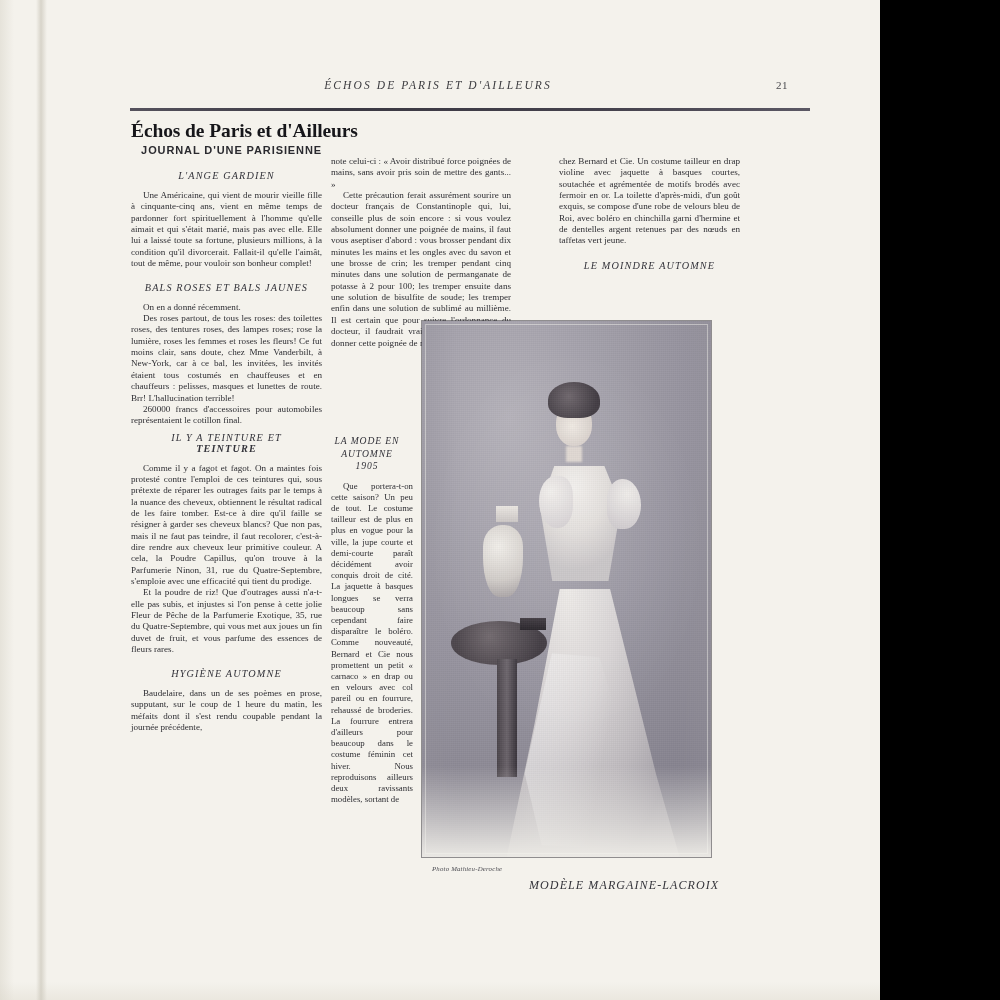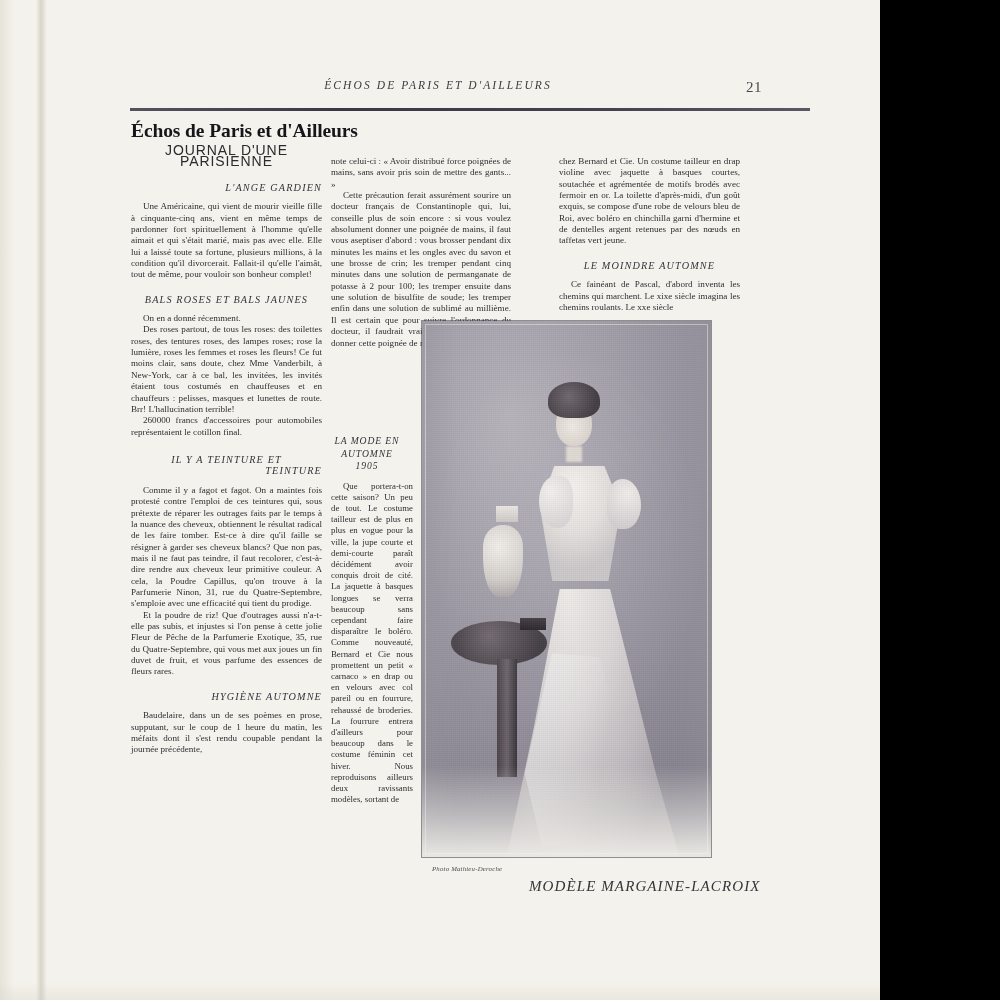--- a/index.html
+++ b/index.html
@@ -24,22 +24,22 @@
   .runhead{
     position:absolute;left:130px;top:79px;width:616px;
     text-align:center;
     font-family:"Liberation Serif", serif;
     font-style:italic;
     font-size:11.5px;letter-spacing:2.1px;
     color:#3b3b3f;
     white-space:nowrap;
   }
   .folio{
-    position:absolute;left:746px;top:79px;
-    font-size:15px;color:#4a4a4e;letter-spacing:.5px;
+    position:absolute;left:776px;top:79px;
+    font-size:11px;color:#4a4a4e;letter-spacing:.5px;
   }
   .rule{
     position:absolute;left:130px;top:108px;width:680px;height:3px;
     background:linear-gradient(90deg,#55525d 0%,#3a3842 30%,#45424d 70%,#5b5864 100%);
   }
 
   
   .col{
     position:absolute;
     color:#2e2e33;
@@ -64,38 +64,38 @@
     font-size:19.5px;
     line-height:22px;
     text-align:center;
     color:#16161a;
     letter-spacing:-0.1px;
     margin-bottom:3px;
     white-space:nowrap;
   }
   .subhead{
     font-family:"Liberation Sans", sans-serif;
-    font-weight:normal;
-    font-size:14px;
+    font-weight:bold;
+    font-size:11px;
     letter-spacing:.9px;
-    text-align:center;
+    text-align:right;
     color:#2a2a2f;
     margin-bottom:14px;
   }
   .sechead{
     font-style:italic;
     font-size:10.2px;
     letter-spacing:1.15px;
     text-align:center;
     color:#33333a;
     margin:13px 0 7px 0;
     line-height:12.5px;
   }
-  .sechead.r{text-align:right;}
-  .sechead.tight{margin-top:16px;margin-bottom:6px;font-family:Liberation Serif, serif;}
+  .sechead.r{}
+  .sechead.tight{margin-top:5px;margin-bottom:6px;font-family:Liberation Serif, serif;}
   .sechead.first{margin-top:8px;}
 
   
   #col2b{font-size:8.8px;line-height:11.2px;}
   #col2b .sechead{font-size:9.6px;letter-spacing:.9px;margin:10px 10px 8px 0;}
 
   
   #photo{
     position:absolute;left:422px;top:321px;width:289px;height:536px;
     background:#9d9aa4;
@@ -209,21 +209,21 @@
   #photo .border{
     position:absolute;inset:3px;border:1px solid rgba(245,243,238,.45);
   }
 
   .photocredit{
     position:absolute;left:432px;top:865px;
     font-style:italic;font-size:6.8px;color:#4a4a50;letter-spacing:.2px;
   }
   .modelcap{
     position:absolute;left:529px;top:878px;
-    font-style:italic;font-size:15px;letter-spacing:1.1px;color:#34343a;
+    font-style:italic;font-size:12px;letter-spacing:1.1px;color:#34343a;
     white-space:nowrap;
   }
 </style>
 </head>
 <body>
 
 <div id="page">
 
   <div class="runhead">ÉCHOS DE PARIS ET D'AILLEURS</div>
   <div class="folio">21</div>
@@ -235,21 +235,21 @@
 
     <div class="sechead r first">L'ANGE GARDIEN</div>
     <p>Une Américaine, qui vient de mourir vieille fille à cinquante-cinq ans, vient en même temps de pardonner fort spirituellement à l'homme qu'elle aimait et qui s'était marié, mais pas avec elle. Elle lui a laissé toute sa fortune, plusieurs millions, à la condition qu'il divorcerait. Fallait-il qu'elle l'aimât, tout de même, pour vouloir son bonheur complet!</p>
 
     <div class="sechead">BALS ROSES ET BALS JAUNES</div>
     <p>On en a donné récemment.</p>
     <p>Des roses partout, de tous les roses: des toilettes roses, des tentures roses, des lampes roses; rose la lumière, roses les femmes et roses les fleurs! Ce fut moins clair, sans doute, chez Mme Vanderbilt, à New-York, car à ce bal, les invitées, les invités étaient tous costumés en chauffeuses et en chauffeurs : pelisses, masques et lunettes de route. Brr! L'hallucination terrible!</p>
     <p>260000 francs d'accessoires pour automobiles représentaient le cotillon final.</p>
 
     <div class="sechead tight">IL Y A TEINTURE ET</div>
-    <div class="sechead r" style="margin-top:-7px;">TEINTURE</div>
+    <div class="sechead r" style="margin-top:-7px;font-weight:bold;">TEINTURE</div>
     <p>Comme il y a fagot et fagot. On a maintes fois protesté contre l'emploi de ces teintures qui, sous prétexte de réparer les outrages faits par le temps à la nuance des cheveux, obtiennent le résultat radical de les faire tomber. Est-ce à dire qu'il faille se résigner à garder ses cheveux blancs? Que non pas, mais il ne faut pas teindre, il faut recolorer, c'est-à-dire rendre aux cheveux leur primitive couleur. A cela, la Poudre Capillus, qu'on trouve à la Parfumerie Ninon, 31, rue du Quatre-Septembre, s'emploie avec une efficacité qui tient du prodige.</p>
     <p>Et la poudre de riz! Que d'outrages aussi n'a-t-elle pas subis, et injustes si l'on pense à cette jolie Fleur de Pêche de la Parfumerie Exotique, 35, rue du Quatre-Septembre, qui vous met aux joues un fin duvet de fruit, et vous parfume des essences de fleurs rares.</p>
 
     <div class="sechead r">HYGIÈNE AUTOMNE</div>
     <p>Baudelaire, dans un de ses poèmes en prose, supputant, sur le coup de 1 heure du matin, les méfaits dont il s'est rendu coupable pendant la journée précédente,</p>
   </div>
 
   <div class="col" id="col2">
     <p class="noind">note celui-ci : « Avoir distribué force poignées de mains, sans avoir pris soin de mettre des gants... »</p>
     <p>Cette précaution ferait assurément sourire un docteur français de Constantinople qui, lui, conseille plus de soin encore : si vous voulez absolument donner une poignée de mains, il faut vous aseptiser d'abord : vous brosser pendant dix minutes les mains et les ongles avec du savon et une brosse de crin; les tremper pendant cinq minutes dans une solution de permanganate de potasse à 2 pour 100; les tremper ensuite dans une solution de bisulfite de soude; les tremper enfin dans une solution de sublimé au millième. Il est certain que pour suivre l'ordonnance du docteur, il faudrait vraiment tenir beaucoup à donner cette poignée de mains.</p>
@@ -257,21 +257,20 @@
 
   <div class="col" id="col2b">
     <div class="sechead">LA MODE EN</div>
     <div class="sechead" style="margin-top:-8px;">AUTOMNE 1905</div>
     <p>Que portera-t-on cette saison? Un peu de tout. Le costume tailleur est de plus en plus en vogue pour la ville, la jupe courte et demi-courte paraît décidément avoir conquis droit de cité. La jaquette à basques longues se verra beaucoup sans cependant faire disparaître le boléro. Comme nouveauté, Bernard et Cie nous promettent un petit « carnaco » en drap ou en velours avec col pareil ou en fourrure, rehaussé de broderies. La fourrure entrera d'ailleurs pour beaucoup dans le costume féminin cet hiver. Nous reproduisons ailleurs deux ravissants modèles, sortant de</p>
   </div>
 
   <div class="col" id="col3">
     <p class="noind">chez Bernard et Cie. Un costume tailleur en drap violine avec jaquette à basques courtes, soutachée et agrémentée de motifs brodés avec fermoir en or. La toilette d'après-midi, d'un goût exquis, se compose d'une robe de velours bleu de Roi, avec boléro en chinchilla garni d'hermine et de dentelles argent retenues par des nœuds en taffetas vert jeune.</p>
     <div class="sechead">LE MOINDRE AUTOMNE</div>
-    <p>Ce fainéant de Pascal, d'abord inventa les chemins qui marchent. Le xixe siècle imagina les chemins roulants. Le xxe siècle</p>
   </div>
 
   <div id="photo">
     <div class="bg"></div>
     <div class="table"></div>
     <div class="tableleg"></div>
     <div class="vase"></div>
     <div class="vaseneck"></div>
     <div class="book"></div>
     <div class="skirt"></div>

